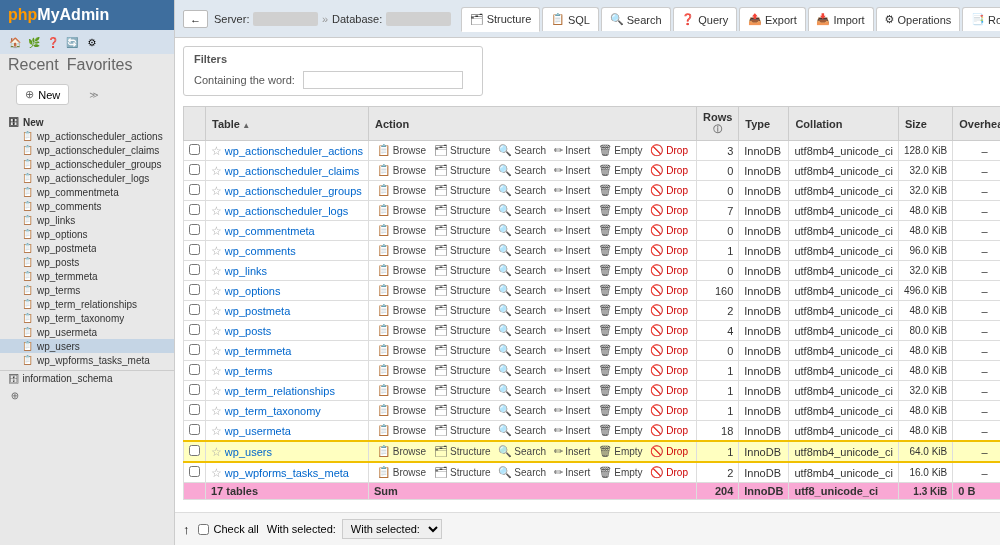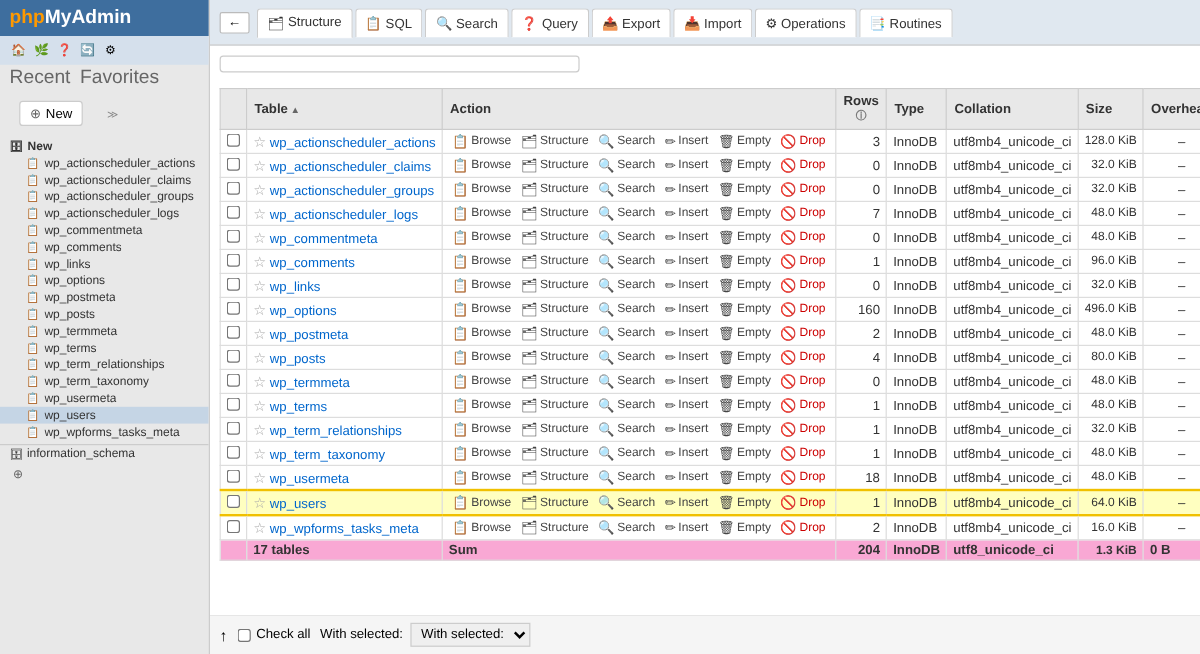--- a/index.html
+++ b/index.html
@@ -198,20 +198,27 @@
     <div style="display:flex; align-items:center; padding: 2px 8px; cursor:pointer;">
       <span class="add-icon">⊕</span>
     </div>
   </div>
 </div>
 
 <div class="main">
 
   <div class="topbar">
     <button style="background:#fff; border:1px solid #bbb; padding:2px 6px; font-size:11px; cursor:pointer; border-radius:2px; margin-right:4px;">←</button>
+    <div class="breadcrumb">
+      <span>Server:</span>
+      <span style="background:#d0d0d0; padding:1px 20px; border-radius:2px; display:inline-block;">&nbsp;&nbsp;&nbsp;&nbsp;&nbsp;&nbsp;&nbsp;&nbsp;</span>
+      <span class="sep">»</span>
+      <span>Database:</span>
+      <span style="background:#d0d0d0; padding:1px 20px; border-radius:2px; display:inline-block;">&nbsp;&nbsp;&nbsp;&nbsp;&nbsp;&nbsp;&nbsp;&nbsp;</span>
+    </div>
 
     <div class="nav-tab active">
       <span class="tab-icon">🗂</span>
       <span>Structure</span>
     </div>
     <div class="nav-tab">
       <span class="tab-icon">📋</span>
       <span>SQL</span>
     </div>
     <div class="nav-tab">
@@ -238,20 +245,25 @@
       <span class="tab-icon">📑</span>
       <span>Routines</span>
     </div>
 
   </div>
 
   <div class="content">
 
     
     <div class="filters-box">
+      <div class="filters-title">Filters</div>
+      <div class="filters-row">
+        <label>Containing the word:</label>
+        <input type="text" value="" style="">
+      </div>
     </div>
 
     
     <table class="db-table">
       <thead>
         <tr>
           <th class="cb"></th>
           <th class="sortable">Table</th>
           <th>Action</th>
           <th>

